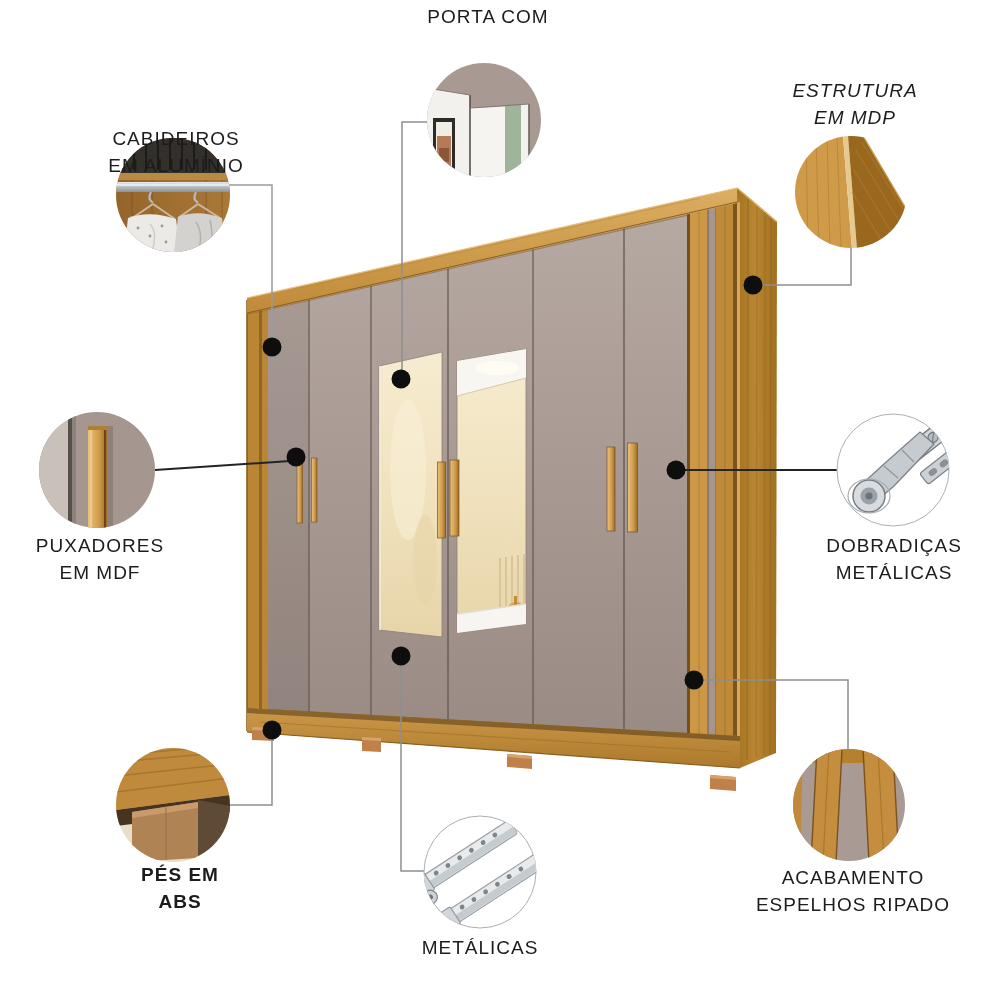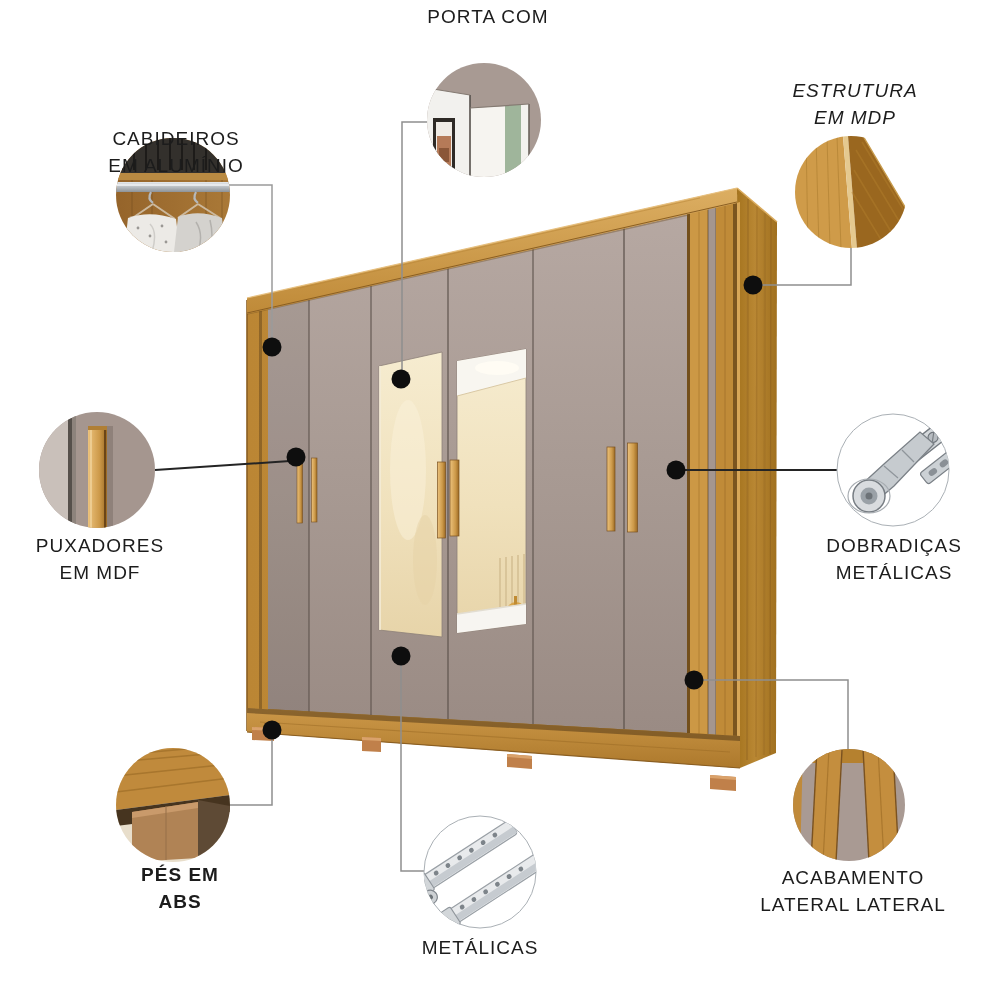--- a/index.html
+++ b/index.html
@@ -451,15 +451,15 @@
   </div>
   <div class="callout-label" style="left:180px; top:861px;font-weight:bold;">
     <div>PÉS EM</div>
     <div>ABS</div>
   </div>
   <div class="callout-label" style="left:480px; top:934px;">
     <div>METÁLICAS</div>
   </div>
   <div class="callout-label" style="left:853px; top:864px;">
     <div>ACABAMENTO</div>
-    <div>LATERAL LATERAL</div>
+    <div>ESPELHOS RIPADO</div>
   </div>
 </div>
 
 </body></html>

